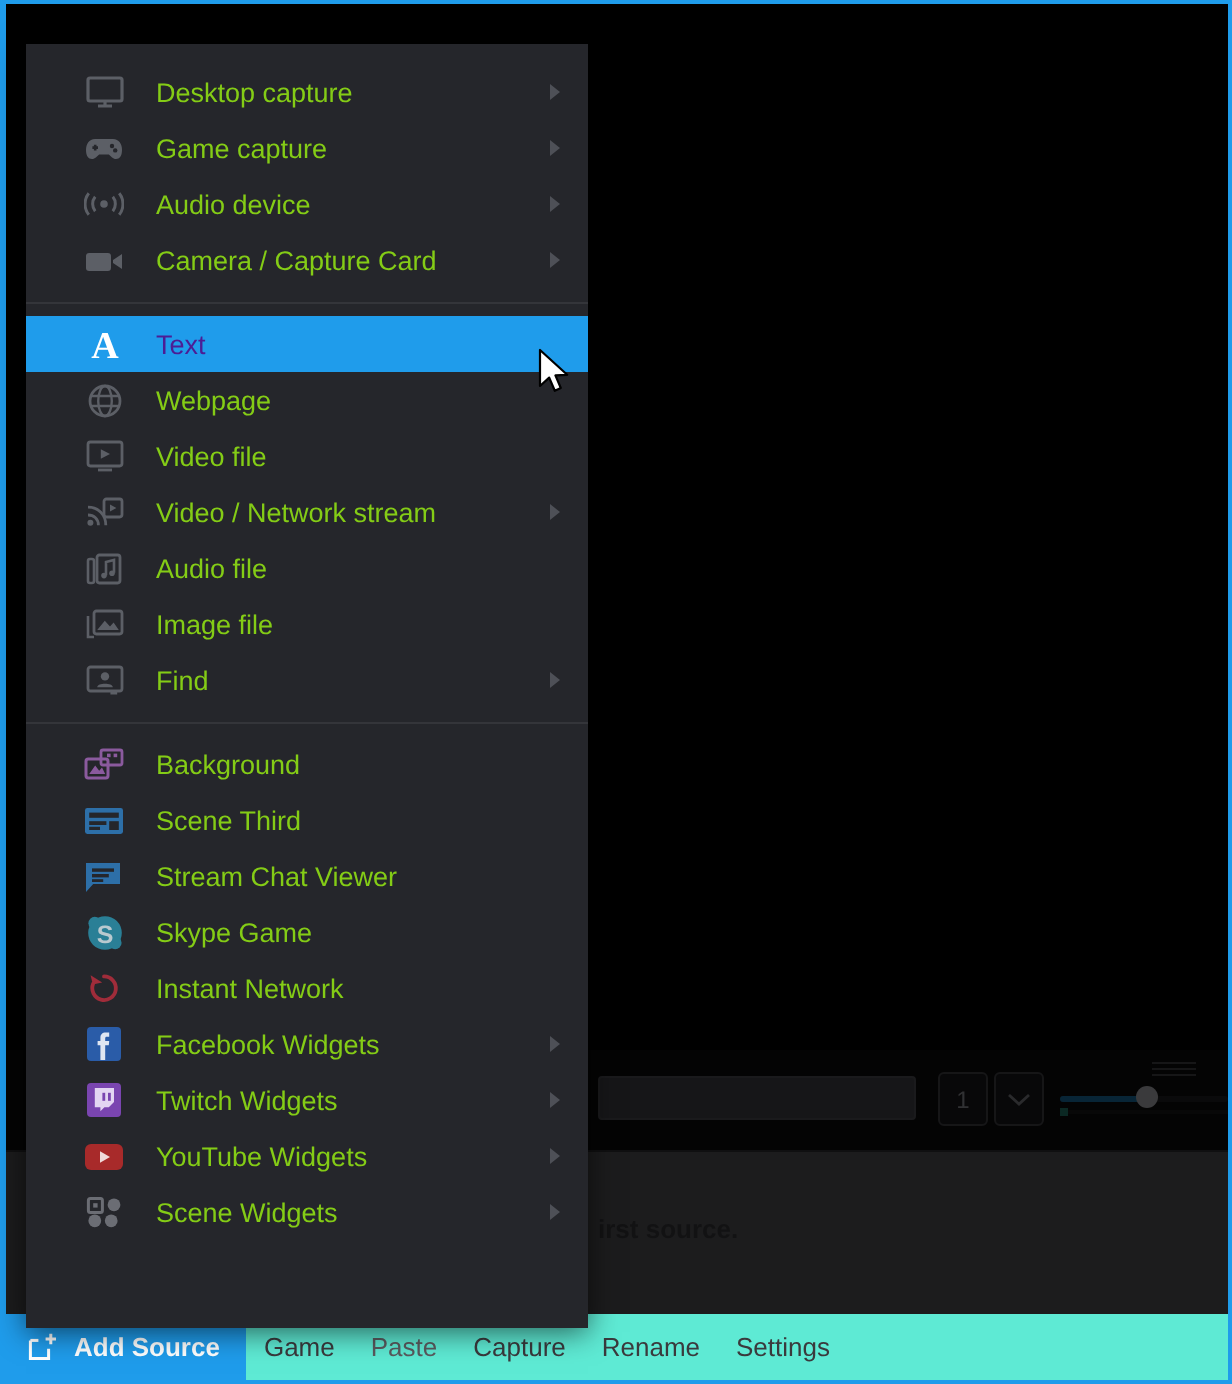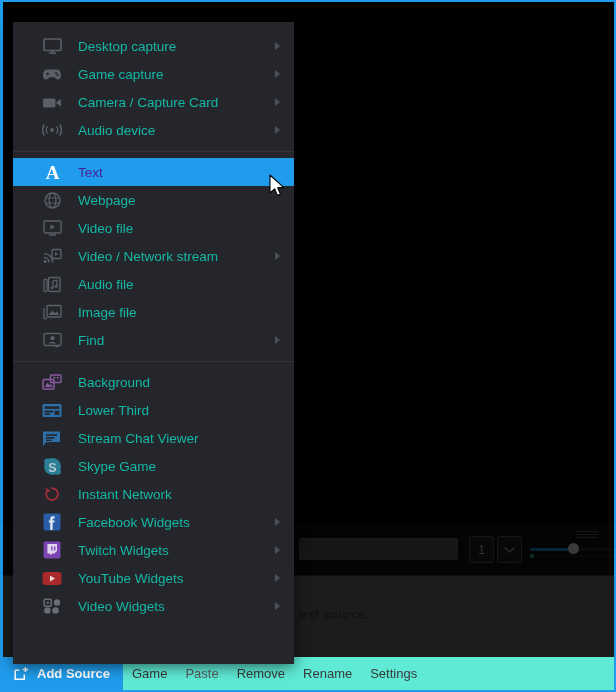--- a/index.html
+++ b/index.html
@@ -151,21 +151,21 @@
     cursor: pointer;
   }
   .mi-icon {
     width: 26px; height: 22px;
     display: flex; align-items: center; justify-content: center;
     flex: none;
     margin-right: 13px;
   }
   .mi-icon svg { display: block; }
   .mi-label {
-    color: #14b8a6;
+    color: #84cc16;
     font-size: 13.5px;
     white-space: nowrap;
   }
   .mi-arrow {
     position: absolute; right: 14px; top: 50%;
     transform: translateY(-50%);
     width: 0; height: 0;
     border-left: 5px solid #4e5057;
     border-top: 4px solid transparent;
     border-bottom: 4px solid transparent;
@@ -236,21 +236,21 @@
     <div class="add-source-btn">
       <svg width="15" height="15" viewBox="0 0 15 15">
         <path d="M1.2 4.2 L1.2 13.3 L10.3 13.3 L10.3 8.4" stroke="#ffffff" stroke-width="1.5" fill="none"></path>
         <path d="M1.2 4.2 L5.2 4.2" stroke="#ffffff" stroke-width="1.5" fill="none"></path>
         <path d="M11.4 0.9 L11.4 6.1 M8.8 3.5 L14 3.5" stroke="#ffffff" stroke-width="1.5" fill="none"></path>
       </svg>
       <span>Add Source</span>
     </div>
     <div class="tb-item">Game</div>
     <div class="tb-item tb-enabled">Paste</div>
-    <div class="tb-item">Remove</div>
+    <div class="tb-item">Capture</div>
     <div class="tb-item">Rename</div>
     <div class="tb-item">Settings</div>
   </div>
 
   <div class="menu">
 
     <div class="menu-gap-top"></div>
 
     <div class="menu-item">
       <span class="mi-icon">
@@ -266,48 +266,48 @@
     <div class="menu-item">
       <span class="mi-icon">
         <svg width="20" height="13" viewBox="0 0 20 13">
           <path d="M5.5 1.5 L14.5 1.5 C17.5 1.5 19 4 19 7 C19 10 17.8 11.5 16 11.5 C14.4 11.5 13.6 10 12.4 9.2 L7.6 9.2 C6.4 10 5.6 11.5 4 11.5 C2.2 11.5 1 10 1 7 C1 4 2.5 1.5 5.5 1.5 Z" fill="#5c5f66"></path>
           <path d="M5.6 4.4 L5.6 7.2 M4.2 5.8 L7 5.8" stroke="#25262b" stroke-width="1.3"></path>
           <circle cx="14" cy="5" r="1.1" fill="#25262b"></circle>
           <circle cx="15.6" cy="7.2" r="1.1" fill="#25262b"></circle>
         </svg>
       </span>
       <span class="mi-label">Game capture</span>
-      <span class="mi-arrow"></span>
-    </div>
-
-    <div class="menu-item">
-      <span class="mi-icon">
-        <svg width="20" height="13" viewBox="0 0 20 13">
-          <rect x="1" y="2.5" width="12.5" height="9" rx="1.6" fill="#5c5f66"></rect>
-          <path d="M14.5 6 L19 3 L19 10.5 L14.5 7.5 Z" fill="#5c5f66"></path>
-        </svg>
-      </span>
-      <span class="mi-label">Camera / Capture Card</span>
       <span class="mi-arrow"></span>
     </div>
 
     <div class="menu-item">
       <span class="mi-icon">
         <svg width="20" height="14" viewBox="0 0 20 14">
           <circle cx="10" cy="7" r="1.9" fill="#5c5f66"></circle>
           <path d="M5.6 3.4 C3.9 5.4 3.9 8.6 5.6 10.6" stroke="#5c5f66" stroke-width="1.5" fill="none"></path>
           <path d="M14.4 3.4 C16.1 5.4 16.1 8.6 14.4 10.6" stroke="#5c5f66" stroke-width="1.5" fill="none"></path>
           <path d="M2.4 1.6 C-0.1 4.6 -0.1 9.4 2.4 12.4" stroke="#5c5f66" stroke-width="1.5" fill="none"></path>
           <path d="M17.6 1.6 C20.1 4.6 20.1 9.4 17.6 12.4" stroke="#5c5f66" stroke-width="1.5" fill="none"></path>
         </svg>
       </span>
       <span class="mi-label">Audio device</span>
       <span class="mi-arrow"></span>
     </div>
 
+    <div class="menu-item">
+      <span class="mi-icon">
+        <svg width="20" height="13" viewBox="0 0 20 13">
+          <rect x="1" y="2.5" width="12.5" height="9" rx="1.6" fill="#5c5f66"></rect>
+          <path d="M14.5 6 L19 3 L19 10.5 L14.5 7.5 Z" fill="#5c5f66"></path>
+        </svg>
+      </span>
+      <span class="mi-label">Camera / Capture Card</span>
+      <span class="mi-arrow"></span>
+    </div>
+
     <div class="menu-sep"></div>
 
     <div class="menu-item selected">
       <span class="mi-icon">
         <svg width="17" height="17" viewBox="0 0 17 17">
           <text x="8.5" y="15" text-anchor="middle" font-family="Liberation Serif, serif" font-size="19" font-weight="bold" fill="#ffffff">A</text>
         </svg>
       </span>
       <span class="mi-label">Text</span>
     </div>
@@ -403,21 +403,21 @@
     <div class="menu-item">
       <span class="mi-icon">
         <svg width="20" height="15" viewBox="0 0 20 15">
           <rect x="0.5" y="1" width="19" height="13" rx="1.2" fill="#2d6fa8"></rect>
           <rect x="2.6" y="3.3" width="14.8" height="2.6" fill="#25262b"></rect>
           <rect x="2.6" y="7.6" width="8.6" height="1.9" fill="#25262b"></rect>
           <rect x="2.6" y="10.4" width="5.4" height="1.6" fill="#25262b"></rect>
           <rect x="12.6" y="7.6" width="4.8" height="4.4" fill="#25262b"></rect>
         </svg>
       </span>
-      <span class="mi-label">Lower Third</span>
+      <span class="mi-label">Scene Third</span>
     </div>
 
     <div class="menu-item">
       <span class="mi-icon">
         <svg width="20" height="17" viewBox="0 0 20 17">
           <path d="M1 1.5 L18 1.5 L18 12 L4.6 12 L1 16 Z" fill="#2d6fa8"></path>
           <rect x="4" y="4.2" width="11" height="1.7" fill="#25262b"></rect>
           <rect x="4" y="7" width="8.4" height="1.7" fill="#25262b"></rect>
           <rect x="4" y="9.6" width="5.6" height="1.4" fill="#25262b"></rect>
         </svg>
@@ -485,21 +485,21 @@
     <div class="menu-item">
       <span class="mi-icon">
         <svg width="18" height="16" viewBox="0 0 18 16">
           <rect x="1.2" y="1.2" width="7" height="7" rx="1" stroke="#6b6d74" stroke-width="1.5" fill="none"></rect>
           <rect x="3.6" y="3.6" width="2.2" height="2.2" fill="#6b6d74"></rect>
           <circle cx="14" cy="4.4" r="3.2" fill="#6b6d74"></circle>
           <circle cx="4.4" cy="12.4" r="3.2" fill="#6b6d74"></circle>
           <circle cx="12.6" cy="12.4" r="3.2" fill="#6b6d74"></circle>
         </svg>
       </span>
-      <span class="mi-label">Video Widgets</span>
+      <span class="mi-label">Scene Widgets</span>
       <span class="mi-arrow"></span>
     </div>
 
 
   </div>
 
   <div class="cursor">
     <svg width="17" height="25" viewBox="0 0 17 25">
       <path d="M1 1 L1 19 L5.6 14.8 L8.4 21.4 L11.4 20 L8.7 13.7 L14.6 13.4 Z" fill="#ffffff" stroke="#000000" stroke-width="1.1" stroke-linejoin="round"></path>
     </svg>

